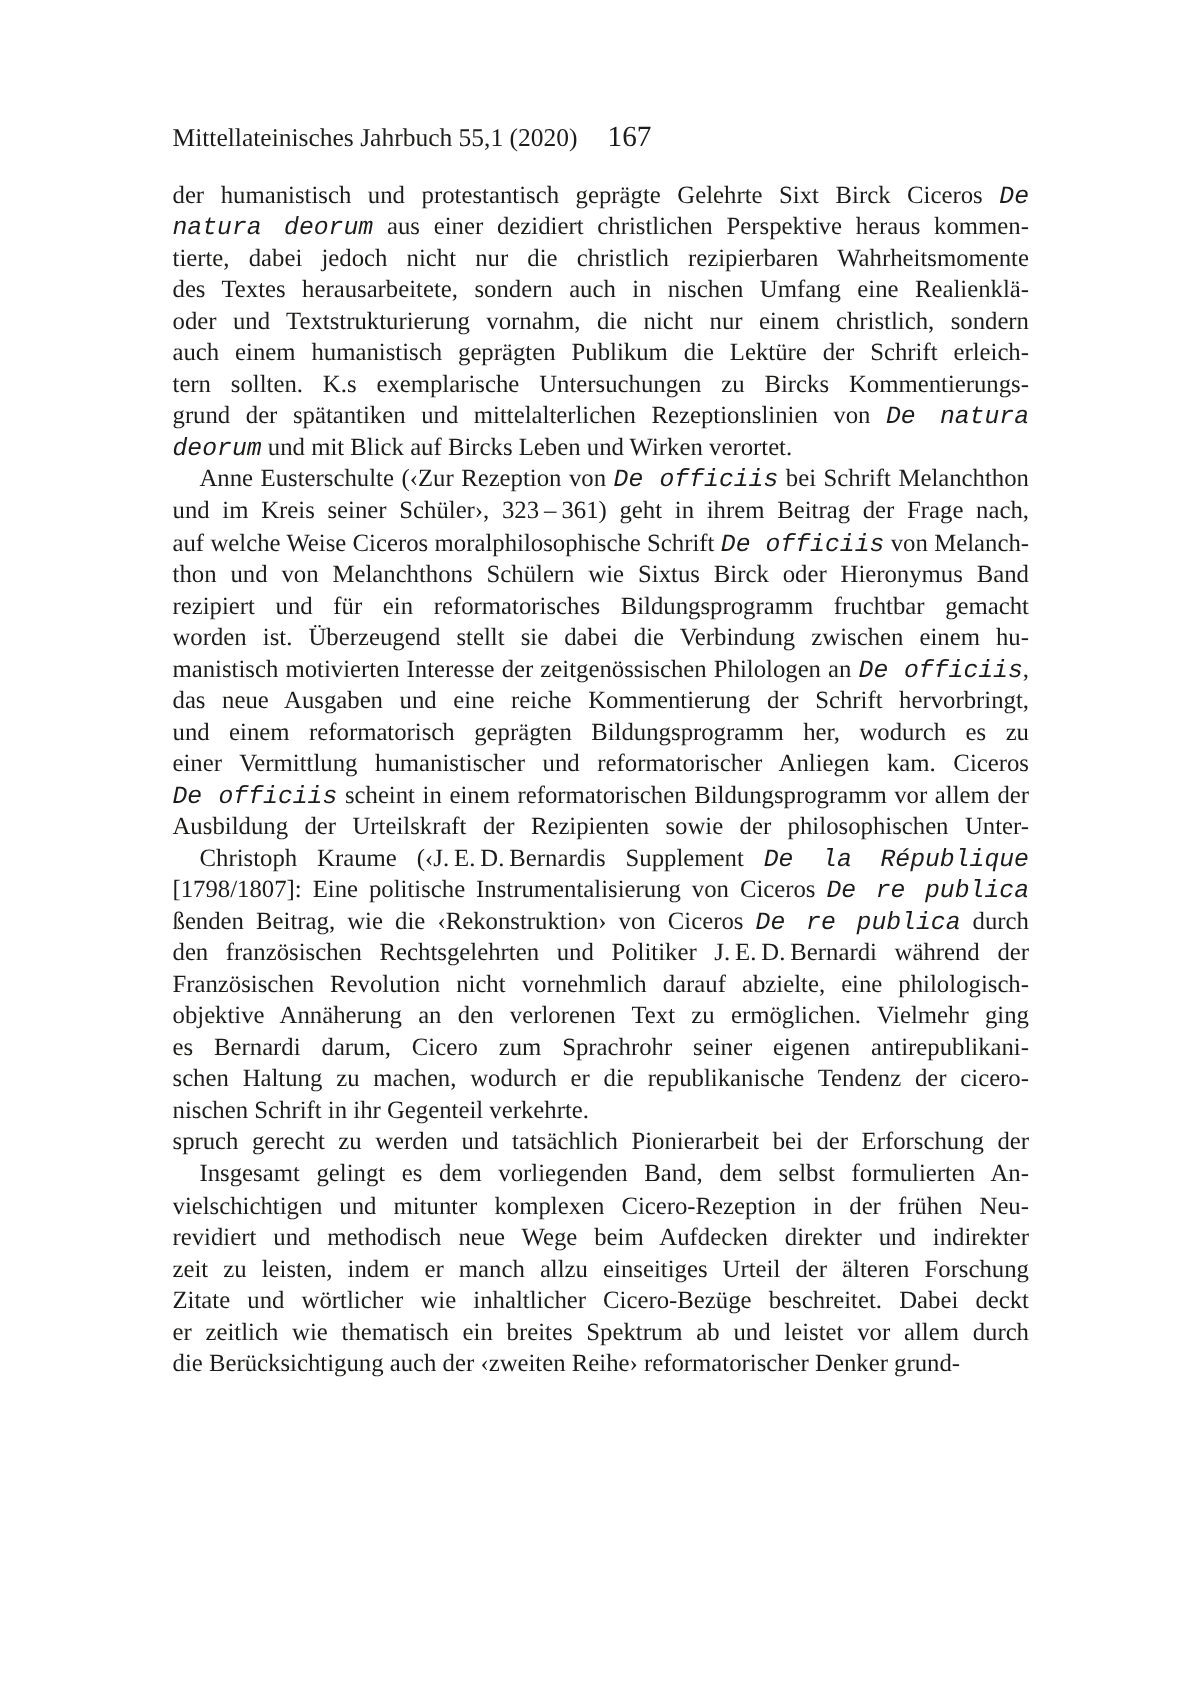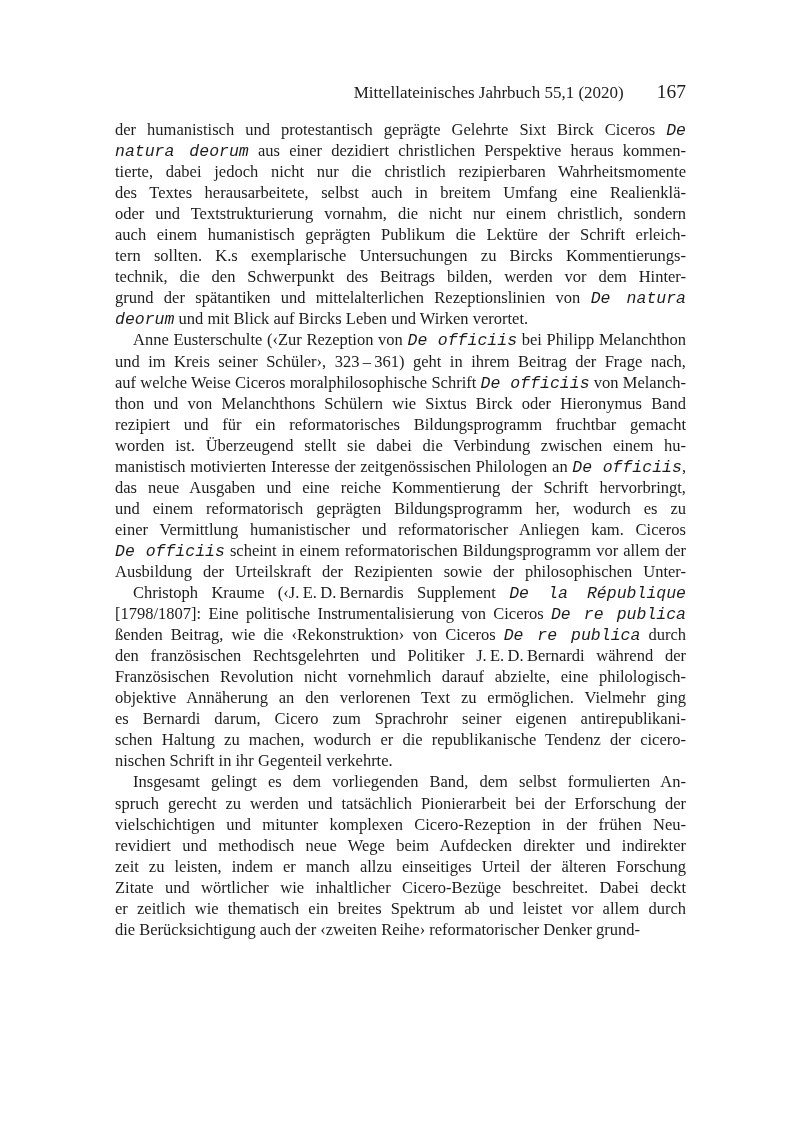--- a/index.html
+++ b/index.html
@@ -15,23 +15,21 @@
     font-family: "Liberation Serif", serif;
     color: #1c1c1b;
     overflow: hidden;
   }
   .running-head {
     position: absolute;
     top: 81px;
     left: 115px;
     width: 571px;
     display: flex;
-    justify-content: flex-end;
     align-items: baseline;
-    gap: 13px;
     font-size: 17px;
     white-space: nowrap;
   }
   .running-head .pagenum {
     font-size: 19.5px;
     margin-left: 20px;
   }
   .page-body {
     position: absolute;
     top: 119px;
@@ -63,30 +61,29 @@
 <div class="page">
   <div class="running-head">
     <span>Mittellateinisches Jahrbuch 55,1 (2020)</span>
     <span class="pagenum">167</span>
   </div>
   <div class="page-body">
       <div class="para">
         <div class="line first"><span>der humanistisch und protestantisch geprägte Gelehrte Sixt Birck Ciceros </span><span class="it">De</span></div>
         <div class="line"><span class="it">natura deorum</span><span> aus einer dezidiert christlichen Perspektive heraus kommen-</span></div>
         <div class="line"><span>tierte, dabei jedoch nicht nur die christlich rezipierbaren Wahrheitsmomente</span></div>
-        <div class="line"><span>des Textes herausarbeitete, selbst auch in breitem Umfang eine Realienklä-</span></div>
+        <div class="line"><span>des Textes herausarbeitete, sondern auch in nischen Umfang eine Realienklä-</span></div>
         <div class="line"><span>oder und Textstrukturierung vornahm, die nicht nur einem christlich, sondern</span></div>
         <div class="line"><span>auch einem humanistisch geprägten Publikum die Lektüre der Schrift erleich-</span></div>
         <div class="line"><span>tern sollten. K.s exemplarische Untersuchungen zu Bircks Kommentierungs-</span></div>
-        <div class="line"><span>technik, die den Schwerpunkt des Beitrags bilden, werden vor dem Hinter-</span></div>
         <div class="line"><span>grund der spätantiken und mittelalterlichen Rezeptionslinien von </span><span class="it">De natura</span></div>
         <div class="line last"><span class="it">deorum</span><span> und mit Blick auf Bircks Leben und Wirken verortet.</span></div>
       </div>
       <div class="para indent">
-        <div class="line first"><span>Anne Eusterschulte (‹Zur Rezeption von </span><span class="it">De officiis</span><span> bei Philipp Melanchthon</span></div>
+        <div class="line first"><span>Anne Eusterschulte (‹Zur Rezeption von </span><span class="it">De officiis</span><span> bei Schrift Melanchthon</span></div>
         <div class="line"><span>und im Kreis seiner Schüler›, 323 – 361) geht in ihrem Beitrag der Frage nach,</span></div>
         <div class="line"><span>auf welche Weise Ciceros moralphilosophische Schrift </span><span class="it">De officiis</span><span> von Melanch-</span></div>
         <div class="line"><span>thon und von Melanchthons Schülern wie Sixtus Birck oder Hieronymus Band</span></div>
         <div class="line"><span>rezipiert und für ein reformatorisches Bildungsprogramm fruchtbar gemacht</span></div>
         <div class="line"><span>worden ist. Überzeugend stellt sie dabei die Verbindung zwischen einem hu-</span></div>
         <div class="line"><span>manistisch motivierten Interesse der zeitgenössischen Philologen an </span><span class="it">De officiis</span><span>,</span></div>
         <div class="line"><span>das neue Ausgaben und eine reiche Kommentierung der Schrift hervorbringt,</span></div>
         <div class="line"><span>und einem reformatorisch geprägten Bildungsprogramm her, wodurch es zu</span></div>
         <div class="line"><span>einer Vermittlung humanistischer und reformatorischer Anliegen kam. Ciceros</span></div>
         <div class="line"><span class="it">De officiis</span><span> scheint in einem reformatorischen Bildungsprogramm vor allem der</span></div>
@@ -97,22 +94,22 @@
         <div class="line"><span>[1798/1807]: Eine politische Instrumentalisierung von Ciceros </span><span class="it">De re publica</span></div>
         <div class="line"><span>ßenden Beitrag, wie die ‹Rekonstruktion› von Ciceros </span><span class="it">De re publica</span><span> durch</span></div>
         <div class="line"><span>den französischen Rechtsgelehrten und Politiker J. E. D. Bernardi während der</span></div>
         <div class="line"><span>Französischen Revolution nicht vornehmlich darauf abzielte, eine philologisch-</span></div>
         <div class="line"><span>objektive Annäherung an den verlorenen Text zu ermöglichen. Vielmehr ging</span></div>
         <div class="line"><span>es Bernardi darum, Cicero zum Sprachrohr seiner eigenen antirepublikani-</span></div>
         <div class="line"><span>schen Haltung zu machen, wodurch er die republikanische Tendenz der cicero-</span></div>
         <div class="line last"><span>nischen Schrift in ihr Gegenteil verkehrte.</span></div>
       </div>
       <div class="para indent">
+        <div class="line"><span>spruch gerecht zu werden und tatsächlich Pionierarbeit bei der Erforschung der</span></div>
         <div class="line first"><span>Insgesamt gelingt es dem vorliegenden Band, dem selbst formulierten An-</span></div>
-        <div class="line"><span>spruch gerecht zu werden und tatsächlich Pionierarbeit bei der Erforschung der</span></div>
         <div class="line"><span>vielschichtigen und mitunter komplexen Cicero-Rezeption in der frühen Neu-</span></div>
         <div class="line"><span>revidiert und methodisch neue Wege beim Aufdecken direkter und indirekter</span></div>
         <div class="line"><span>zeit zu leisten, indem er manch allzu einseitiges Urteil der älteren Forschung</span></div>
         <div class="line"><span>Zitate und wörtlicher wie inhaltlicher Cicero-Bezüge beschreitet. Dabei deckt</span></div>
         <div class="line"><span>er zeitlich wie thematisch ein breites Spektrum ab und leistet vor allem durch</span></div>
         <div class="line last"><span>die Berücksichtigung auch der ‹zweiten Reihe› reformatorischer Denker grund-</span></div>
       </div>
     </div>
 </div>
 

